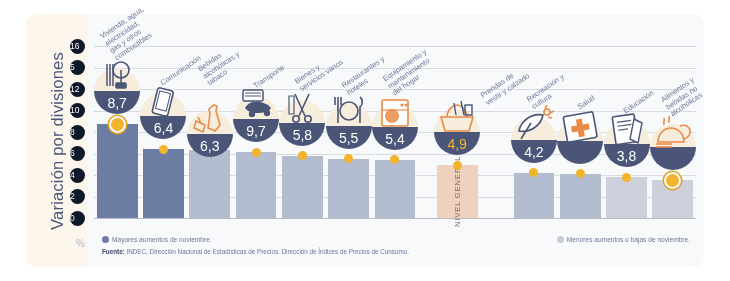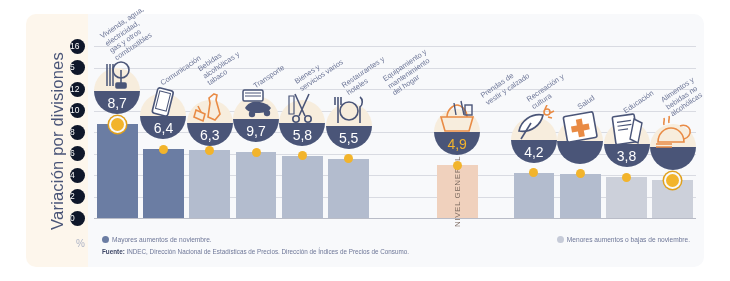--- a/index.html
+++ b/index.html
@@ -142,21 +142,21 @@
                     <rect x="15" y="8" width="16" height="26" rx="2.5" fill="#ffffff" stroke="#4a5578" stroke-width="1.6"></rect>
                     <rect x="17.5" y="11" width="11" height="18" fill="none" stroke="#4a5578" stroke-width="1"></rect>
                   </g>
                 </svg></div>
               <div class="val">6,4</div>
             </div>
           </div>
           <div class="bar-slot" style="left: 92.6154px; width: 46.3077px;">
             <div class="bar c-mid" style="height: 67.725px; bottom: 19px;"></div>
             <div class="dot" style="top: 113.775px;"></div>
-            <div class="bubble" style="top: 68px;">
+            <div class="bubble" style="top: 79px;">
               <div class="top"></div>
               <div class="bot"></div>
               <div class="ico"><svg viewBox="0 0 46 40" width="46" height="40">
                   <g fill="none" stroke="#e98b45" stroke-width="1.6">
                     <path d="M27 6l3 1-1 5 4 14-5 6-7-3 2-14-1-5z"></path>
                     <path d="M9 22l9 4-2 7-9-4z"></path>
                     <path d="M11 18l3 6"></path>
                   </g>
                 </svg></div>
               <div class="val">6,3</div>
@@ -202,20 +202,36 @@
               <div class="top"></div>
               <div class="bot"></div>
               <div class="ico"><svg viewBox="0 0 46 40" width="46" height="40">
                   <g fill="none" stroke="#4a5578" stroke-width="1.6">
                     <circle cx="23" cy="20" r="9"></circle>
                     <path d="M12 6v14M9 6v8M15 6v8M12 20v12"></path>
                     <path d="M34 6c3 2 3 8 0 10v16"></path>
                   </g>
                 </svg></div>
               <div class="val">5,5</div>
+            </div>
+          </div>
+          <div class="bar-slot" style="left: 277.846px; width: 46.3077px;">
+            <div class="bar c-mid" style="height: 58.05px; bottom: 19px;"></div>
+            <div class="dot" style="top: 123.45px;"></div>
+            <div class="bubble" style="top: 71.95px;">
+              <div class="top"></div>
+              <div class="bot"></div>
+              <div class="ico"><svg viewBox="0 0 46 40" width="46" height="40">
+                  <rect x="10" y="8" width="26" height="26" rx="2" fill="#ffffff" stroke="#e98b45" stroke-width="1.6"></rect>
+                  <circle cx="20" cy="24" r="7" fill="#e98b45" opacity=".85"></circle>
+                  <circle cx="30" cy="13" r="1.5" fill="#e98b45"></circle>
+                  <circle cx="34" cy="13" r="1.5" fill="#e98b45"></circle>
+                  <path d="M10 18h26" stroke="#e98b45" stroke-width="1.2"></path>
+                </svg></div>
+              <div class="val">5,4</div>
             </div>
           </div>
           <div class="bar-slot" style="left: 340px; width: 46.3077px;">
             <div class="bar c-peach" style="height: 52.675px; bottom: 19px;">
               <div class="nivel-label">NIVEL GENERAL</div>
             </div>
             <div class="dot" style="top: 128.825px;"></div>
             <div class="bubble nivel" style="top: 77.325px;">
               <div class="top"></div>
               <div class="bot"></div>

